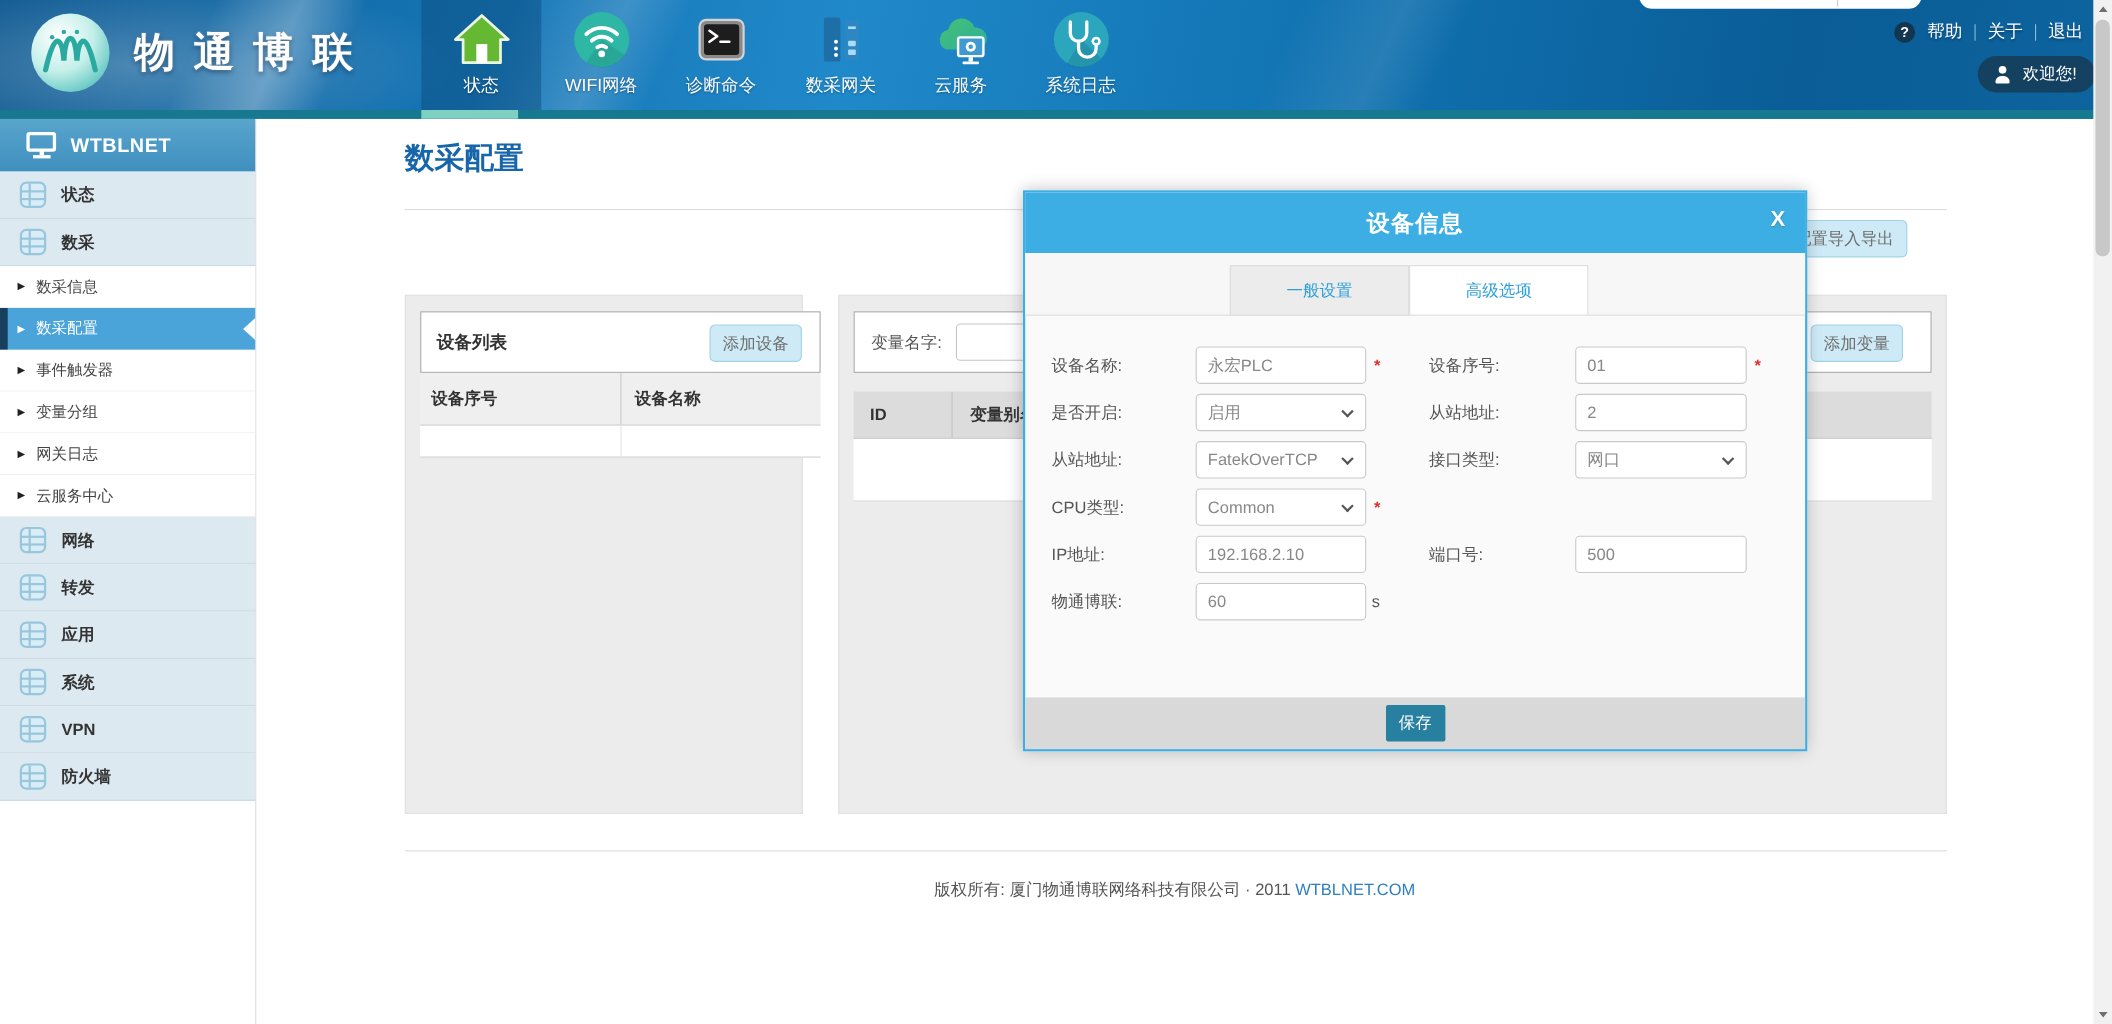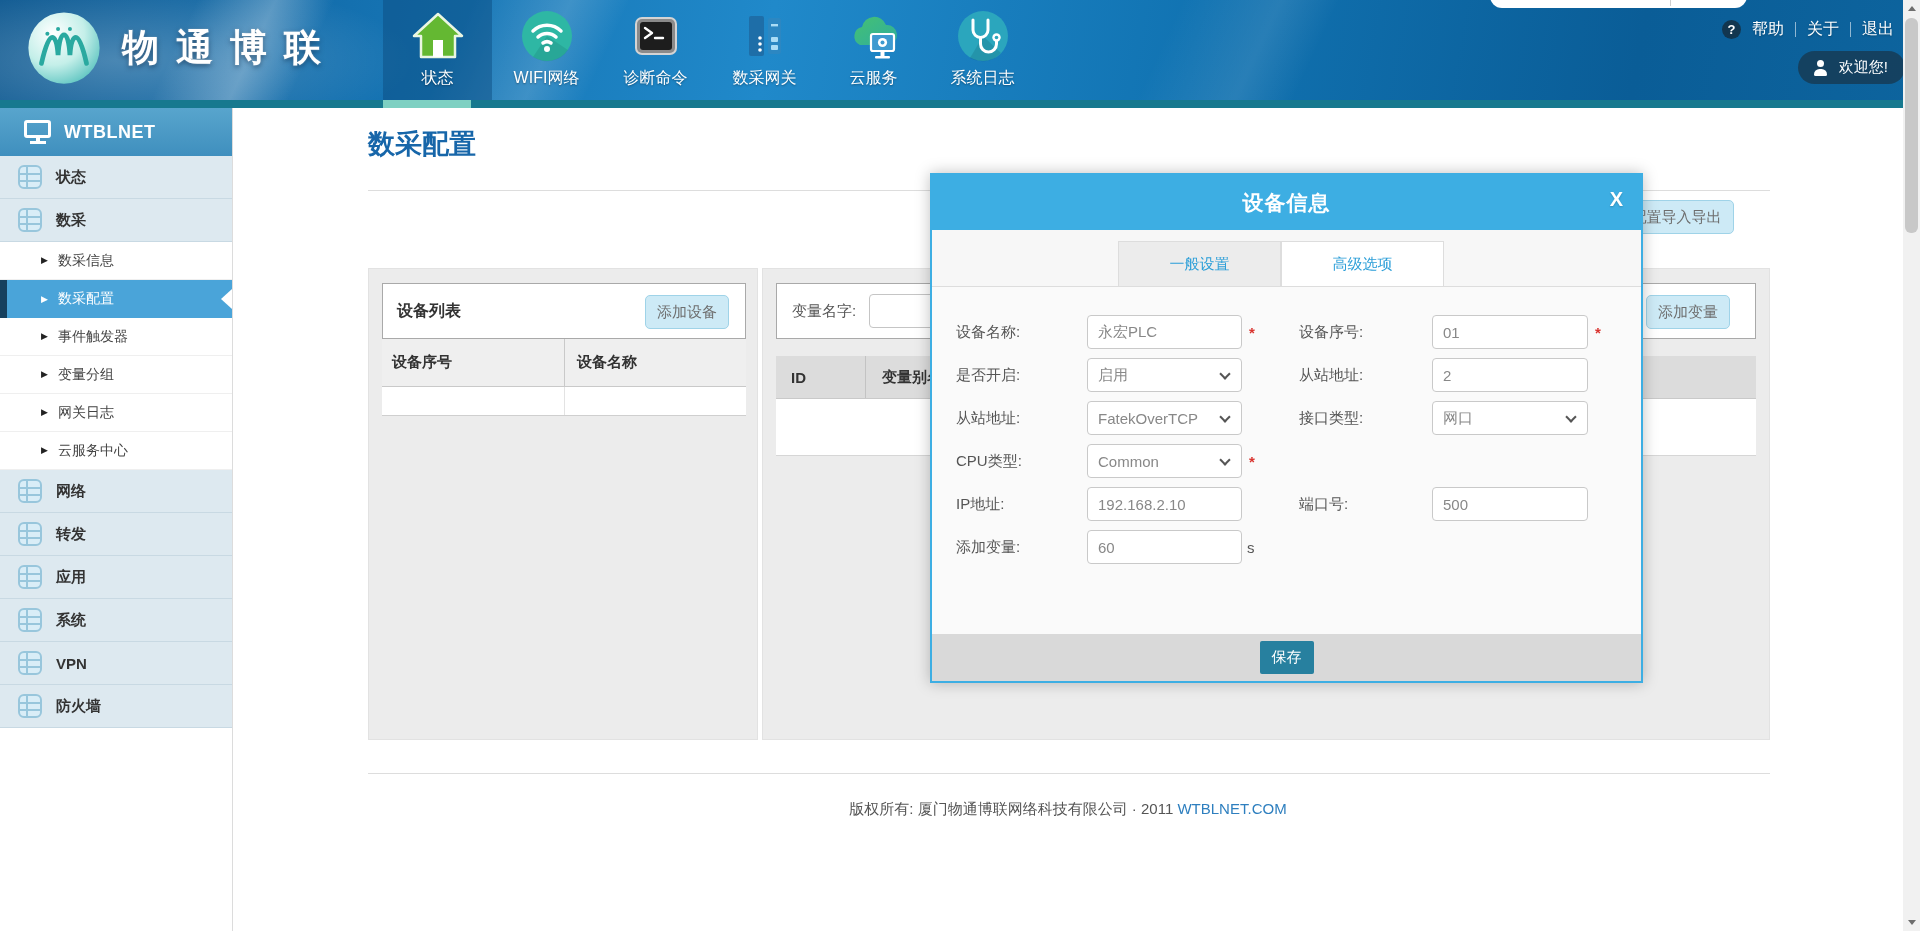--- a/index.html
+++ b/index.html
@@ -55,40 +55,40 @@
 
   .sb-main { height:43px; background:#dde9f0; border-bottom:1px solid #c8d9e3; display:flex; align-items:center; gap:14px;
     padding-left:18px; font-size:15px; font-weight:bold; color:#333; cursor:pointer; }
   .grid-icon { width:24px; height:24px; border:2px solid #98c6dc; border-radius:6px; flex:none;
     background-color:#d9edf7;
     background-image:linear-gradient(#98c6dc,#98c6dc),linear-gradient(#98c6dc,#98c6dc),linear-gradient(#98c6dc,#98c6dc);
     background-repeat:no-repeat;
     background-size:2px 100%,100% 2px,100% 2px;
     background-position:6px 0,0 6px,0 13px; }
   .sb-sub { position:relative; height:38px; background:#fff; border-bottom:1px solid #efefef; display:flex; align-items:center; gap:10px;
-    padding-left:41px; font-size:14px; color:#444; cursor:pointer; }
+    padding-left:16px; font-size:14px; color:#444; cursor:pointer; }
   .tri { font-size:9px; color:#222; line-height:1; }
   .tri::before { content:"▶"; }
   .sb-sub.active { background:#4aa4d9; color:#fff; border-bottom:none; }
   .sb-sub.active .tri { color:#fff; }
   .sb-sub.active::before { content:""; position:absolute; left:0; top:0; width:7px; height:100%; background:#16405e; }
   .sb-sub.active::after { content:""; position:absolute; right:0; top:50%; margin-top:-10px;
     border-top:10px solid transparent; border-bottom:10px solid transparent; border-right:11px solid #fff; }
 
   
   .content { position:absolute; left:233px; top:108px; width:1670px; height:823px; background:#fff; z-index:1; }
   .page-title { position:absolute; left:135px; top:18px; font-size:27px; font-weight:bold; color:#1766a9; }
   .title-divider { position:absolute; left:135px; top:82px; width:1402px; height:1px; background:#ddd; }
 
   .btn-light { background:#cdeaf6; border:1px solid #9fd3e8; border-radius:5px; color:#6e6e6e; font-size:15px; cursor:pointer;
     font-family:"Liberation Sans","DejaVu Sans",sans-serif; }
   .import-export { position:absolute; left:1386px; top:92px; width:115px; height:34px; }
 
   .panel { position:absolute; top:160px; height:472px; background:#ececec; border:1px solid #e2e2e2; }
-  .panel-left { left:135px; width:390px; }
+  .panel-left { left:135px; width:362px; }
   .panel-right { left:529px; width:1008px; }
 
   .panel-head-box { position:absolute; left:13px; top:14px; background:#fff; border:1px solid #a9a9a9;
     display:flex; align-items:center; }
   .panel-left .panel-head-box { width:364px; height:56px; padding:0 14px; }
   .panel-right .panel-head-box { width:980px; height:56px; padding:0 15px; }
   .panel-head-title { font-size:16px; font-weight:bold; color:#333; }
   .add-device-btn { position:absolute; right:16px; top:11px; width:84px; height:34px; }
   .filter-label { font-size:15px; color:#555; }
   .filter-input { width:150px; height:34px; margin-left:13px; border:1px solid #c5c5c5; border-radius:4px; padding:0 8px;
@@ -451,21 +451,21 @@
           <input class="finput" type="text" value="192.168.2.10" style="">
         </div>
         <div class="fg fg-right">
           <span class="flabel">端口号:</span>
           <input class="finput" type="text" value="500" style="">
         </div>
       </div>
 
       <div class="mrow">
         <div class="fg fg-left">
-          <span class="flabel">添加变量:</span>
+          <span class="flabel">物通博联:</span>
           <input class="finput" type="text" value="60" style="">
           <span class="suffix">s</span>
         </div>
       </div>
     </div>
 
     <div class="modal-footer">
       <button class="save-btn">保存</button>
     </div>
   </div>

